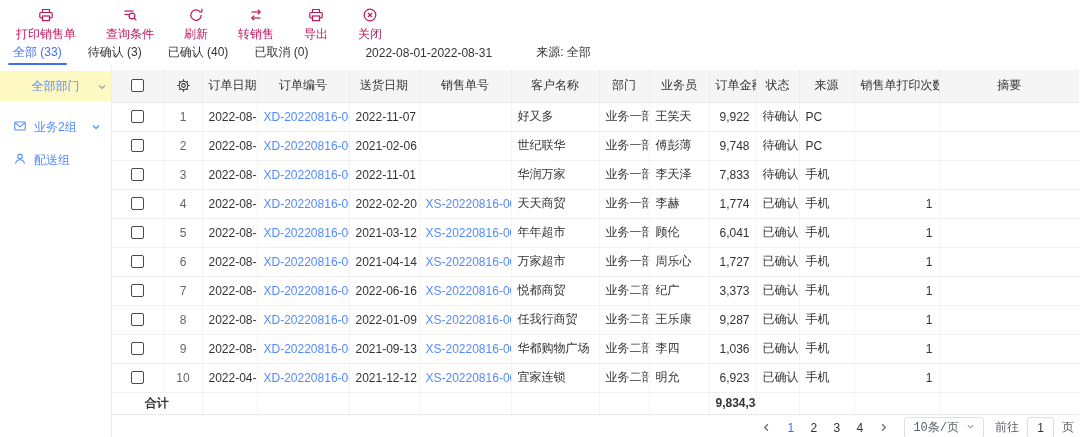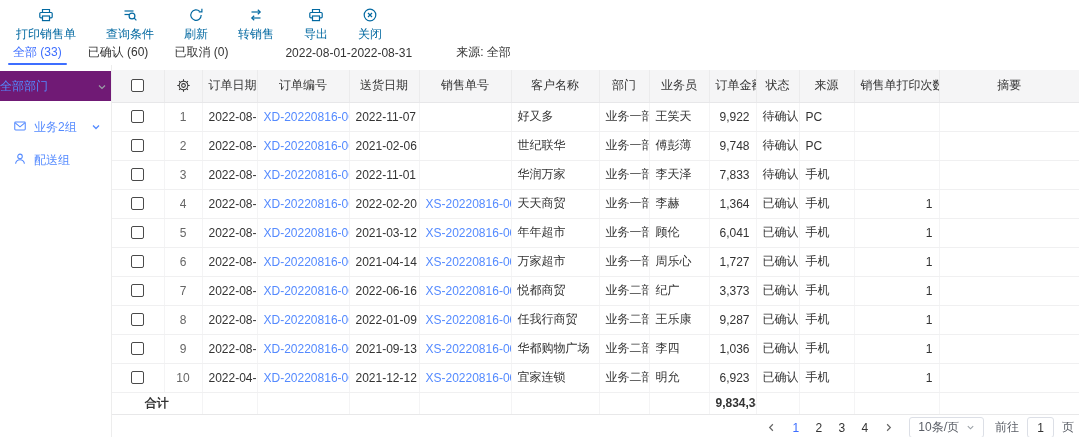--- a/index.html
+++ b/index.html
@@ -2,35 +2,35 @@
 <html><head>
 <meta charset="utf-8">
 <style>
   * { box-sizing: border-box; margin: 0; padding: 0; }
   html,body { background:#fff; }
   body { font-family: "Liberation Sans", "DejaVu Sans", sans-serif; font-size: 12px; color:#333; }
   .app { width:1080px; height:437px; overflow:hidden; background:#fff; position:relative; }
 
   
   .toolbar { display:flex; gap:30px; padding:7px 0 0 16px; height:40px; align-items:flex-start; }
-  .tool-btn { display:flex; flex-direction:column; align-items:center; gap:3px; color:#0369a1; cursor:pointer; }
+  .tool-btn { display:flex; flex-direction:column; align-items:center; gap:3px; color:#be185d; cursor:pointer; }
   .tool-btn svg { display:block; }
   .tool-btn .lbl { font-size:12px; white-space:nowrap; }
 
   
   .tabbar { display:flex; height:25px; align-items:stretch; }
   .tab { display:flex; align-items:center; padding:0 13px; color:#333; cursor:pointer; position:relative; white-space:nowrap; }
   .tab.active { color:#3d6eff; }
   .tab.active::after { content:""; position:absolute; left:8px; right:8px; bottom:0; height:2px; background:#3d6eff; border-radius:1px; }
   .filter-text { display:flex; align-items:center; margin-left:44px; color:#333; white-space:nowrap; cursor:pointer; }
 
   
   .main { display:flex; height:372px; }
   .sidebar { width:112px; min-width:112px; border-right:1px solid #ededed; padding-top:6px; }
-  .dept-selector { height:30px; background:#701a75; color:#548aff; display:flex; align-items:center; position:relative; margin-bottom:10px; cursor:pointer; }
+  .dept-selector { height:30px; background:#fef9c3; color:#548aff; display:flex; align-items:center; justify-content:center; position:relative; margin-bottom:10px; cursor:pointer; }
   .dept-selector .caret { position:absolute; right:4px; top:10px; color:#9aa0a6; }
   .side-item { height:33px; display:flex; align-items:center; gap:7px; padding:0 10px 0 13px; color:#548aff; cursor:pointer; }
   .side-item svg { flex:none; }
   .side-item .chev-down { margin-left:auto; }
 
   .content { flex:1; display:flex; flex-direction:column; }
 
   
   table { border-collapse:collapse; table-layout:fixed; width:967px; margin-top:5px; }
   th { background:#f5f5f6; height:32px; font-weight:400; font-size:12px; color:#333; text-align:center;
@@ -46,21 +46,21 @@
   .link { color:#548aff; cursor:pointer; }
   .gear-btn { display:inline-flex; vertical-align:middle; color:#333; cursor:pointer; }
   tr.total-row td { height:22px; border-bottom:1px solid #e8e8e9;font-weight:bold; }
 
   
   .pagination { margin-top:auto; height:26px; display:flex; align-items:center; justify-content:flex-end; padding-right:6px; color:#5a5e66; gap:1px; }
   .total-text { margin-right:12px;margin-top:47px; }
   .page-chev { display:flex; align-items:center; padding:0 6px; color:#666; cursor:pointer; }
   .page { min-width:23px; text-align:center; cursor:pointer; color:#333; }
   .page.active { color:#3d6eff; }
-  .size-select { border:1px solid #dcdfe6; border-radius:3px; height:21px; display:flex; align-items:center; gap:7px; padding:0 8px; margin:0 10px 0 8px; cursor:pointer; color:#5a5e66; }
+  .size-select { border:1px solid #dcdfe6; border-radius:3px; height:21px; display:flex; align-items:center; gap:7px; padding:0 8px; margin:0 10px 0 8px; cursor:pointer; color:#5a5e66;font-family:Liberation Mono, monospace; }
   .size-select .caret { color:#9aa0a6; }
   .goto-input { width:27px; height:21px; border:1px solid #dcdfe6; border-radius:3px; text-align:center; font-size:12px; color:#333; margin:0 7px; outline:none; font-family:inherit; }
 </style>
 </head>
 <body>
 
 <div class="app">
 
   <div class="toolbar">
     <div class="tool-btn">
@@ -123,21 +123,24 @@
       </span>
       <span class="lbl">关闭</span>
     </div>
   </div>
 
   <div class="tabbar">
     <div class="tab active">
         <span>全部 (33)</span>
       </div>
     <div class="tab">
-        <span>已确认 (60)</span>
+        <span>待确认 (3)</span>
+      </div>
+    <div class="tab">
+        <span>已确认 (40)</span>
       </div>
     <div class="tab">
         <span>已取消 (0)</span>
       </div>
     <div class="filter-text">2022-08-01-2022-08-31</div>
     <div class="filter-text">来源: 全部</div>
   </div>
 
   <div class="main">
 
@@ -281,21 +284,21 @@
                 <div class="checkbox"></div>
               </td>
               <td class="cell-center index">4</td>
               <td class="align-left">2022-08-13</td>
               <td class="align-left"><span class="link">XD-20220816-000015</span></td>
               <td class="align-left">2022-02-20</td>
               <td class="align-left"><span class="link">XS-20220816-000015</span></td>
               <td class="align-left">天天商贸</td>
               <td class="align-left">业务一部</td>
               <td class="align-left">李赫</td>
-              <td class="align-right">1,364</td>
+              <td class="align-right">1,774</td>
               <td class="align-left">已确认</td>
               <td class="align-left">手机</td>
               <td class="align-right">1</td>
               <td class="align-center"></td>
             </tr>
             <tr>
               <td class="cell-center">
                 <div class="checkbox"></div>
               </td>
               <td class="cell-center index">5</td>

